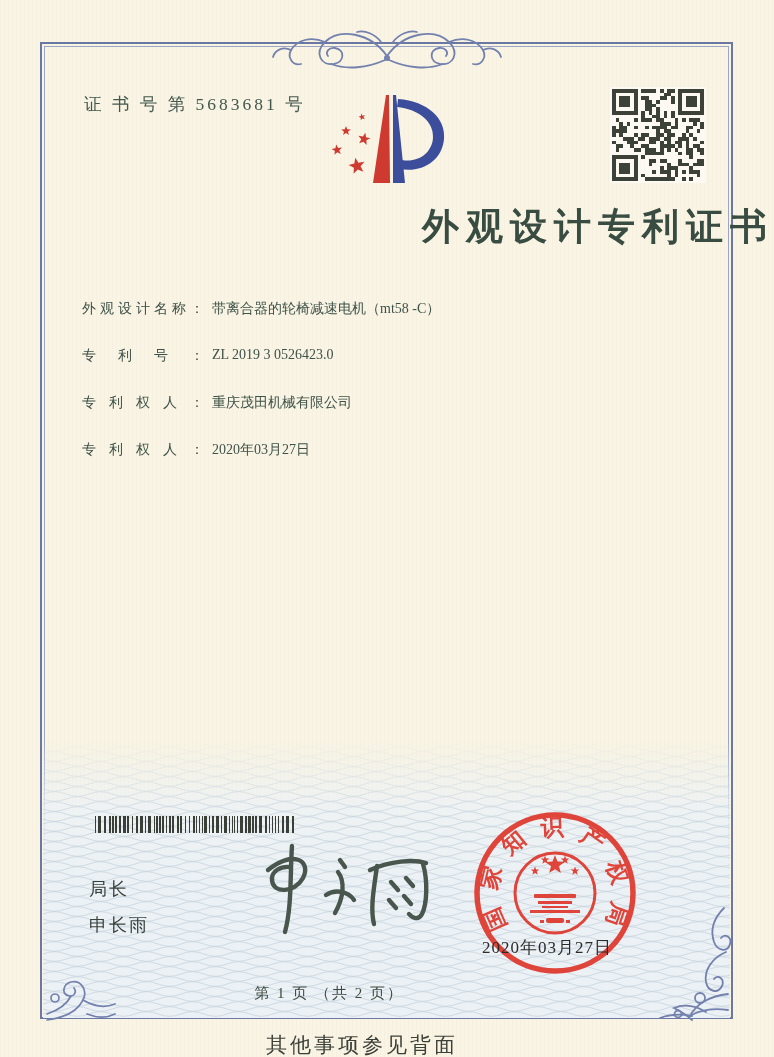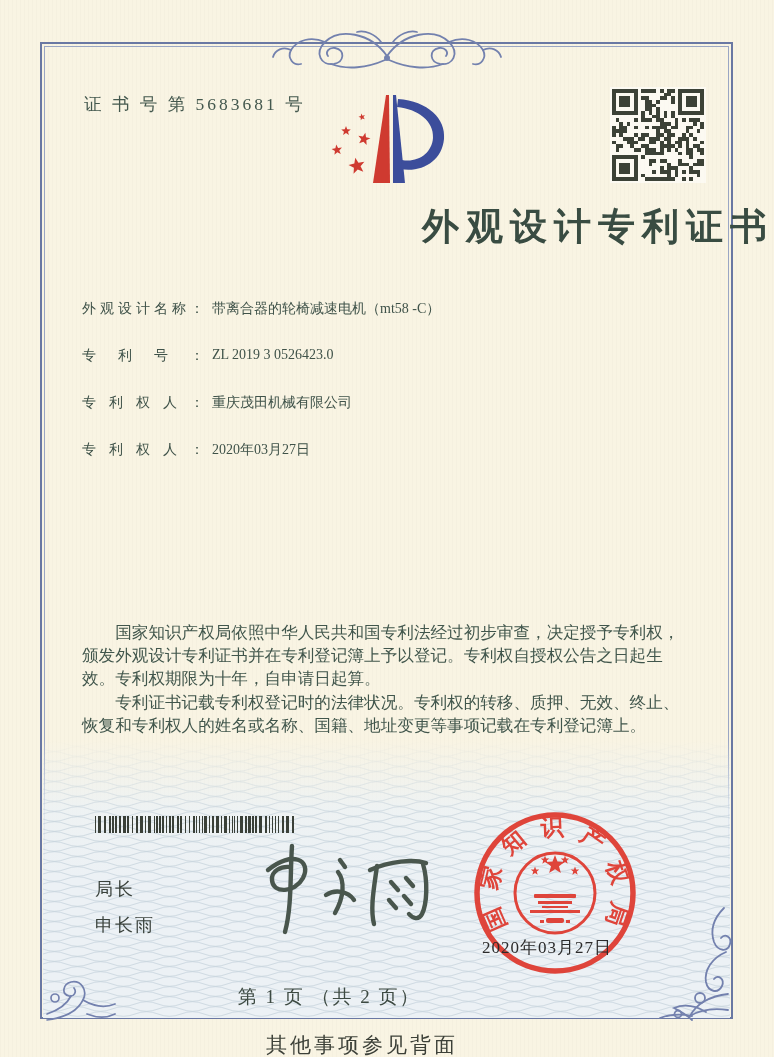--- a/index.html
+++ b/index.html
@@ -25,27 +25,27 @@
   .title{position:absolute;left:0;top:202px;width:774px;margin:0;text-align:right;
     font-size:37px;font-weight:700;letter-spacing:7px;color:#394c42;}
   .fields{position:absolute;left:82px;top:300px;width:630px;font-size:14px;}
   .frow{position:relative;height:22px;margin-bottom:25px;white-space:nowrap;}
   .lbl{display:inline-block;width:122px;text-align:justify;text-align-last:justify;vertical-align:top;}
   .val{margin-left:8px;}
   .pair2{position:absolute;left:303px;top:0;}
   .paras{position:absolute;left:82px;top:621px;width:612px;font-size:16.6px;line-height:23.2px;color:#41564c;}
   .paras p{margin:0;text-indent:2em;}
   .barcode{position:absolute;left:95px;top:816px;}
-  .officer{position:absolute;left:95px;top:871px;font-family:"Liberation Sans","DejaVu Sans",sans-serif;
+  .officer{position:absolute;left:89px;top:871px;font-family:"Liberation Sans","DejaVu Sans",sans-serif;
     font-size:18px;letter-spacing:2px;color:#3a423c;line-height:36px;}
   .sig{position:absolute;left:240px;top:836px;}
   .seal{position:absolute;left:470px;top:808px;opacity:0.93;}
   .seal-date{position:absolute;left:482px;top:936px;font-size:17px;letter-spacing:1px;color:#2b2b2b;z-index:5;}
   .page-info{position:absolute;left:0;top:984px;width:658px;text-align:center;
-    font-size:19px;letter-spacing:2px;color:#3d4a42;}
+    font-size:15px;letter-spacing:2px;color:#3d4a42;}
   .back-note{position:absolute;left:0;top:1031px;width:724px;text-align:center;
     font-size:21px;letter-spacing:3px;color:#3c4038;font-weight:400;}
   .flourish{position:absolute;pointer-events:none;}
   .f-top{left:267px;top:16px;}
   .f-bl{left:43px;top:968px;}
   .f-br{left:648px;top:902px;}
 </style>
 </head>
 <body>
 
@@ -470,24 +470,20 @@
       <span class="lbl">专利号：</span><span class="val">ZL 2019 3 0526423.0</span>
     </div>
     <div class="frow">
       <span class="lbl">专利权人：</span><span class="val">重庆茂田机械有限公司</span>
     </div>
     <div class="frow">
       <span class="lbl">专利权人：</span><span class="val">2020年03月27日</span>
     </div>
   </div>
 
-  <div class="paras">
-    <p>国家知识产权局依照中华人民共和国专利法经过初步审查，决定授予专利权，颁发外观设计专利证书并在专利登记簿上予以登记。专利权自授权公告之日起生效。专利权期限为十年，自申请日起算。</p>
-    <p>专利证书记载专利权登记时的法律状况。专利权的转移、质押、无效、终止、恢复和专利权人的姓名或名称、国籍、地址变更等事项记载在专利登记簿上。</p>
-  </div>
 
   <svg class="barcode" id="barcodeSvg" width="202" height="18">
       <rect x="0" y="0" width="1" height="17" fill="#3a4038"></rect>
       <rect x="3" y="0" width="3" height="17" fill="#3a4038"></rect>
       <rect x="9" y="0" width="2" height="17" fill="#3a4038"></rect>
       <rect x="14" y="0" width="2" height="17" fill="#3a4038"></rect>
       <rect x="17" y="0" width="2" height="17" fill="#3a4038"></rect>
       <rect x="20" y="0" width="2" height="17" fill="#3a4038"></rect>
       <rect x="24" y="0" width="2" height="17" fill="#3a4038"></rect>
       <rect x="28" y="0" width="3" height="17" fill="#3a4038"></rect>

